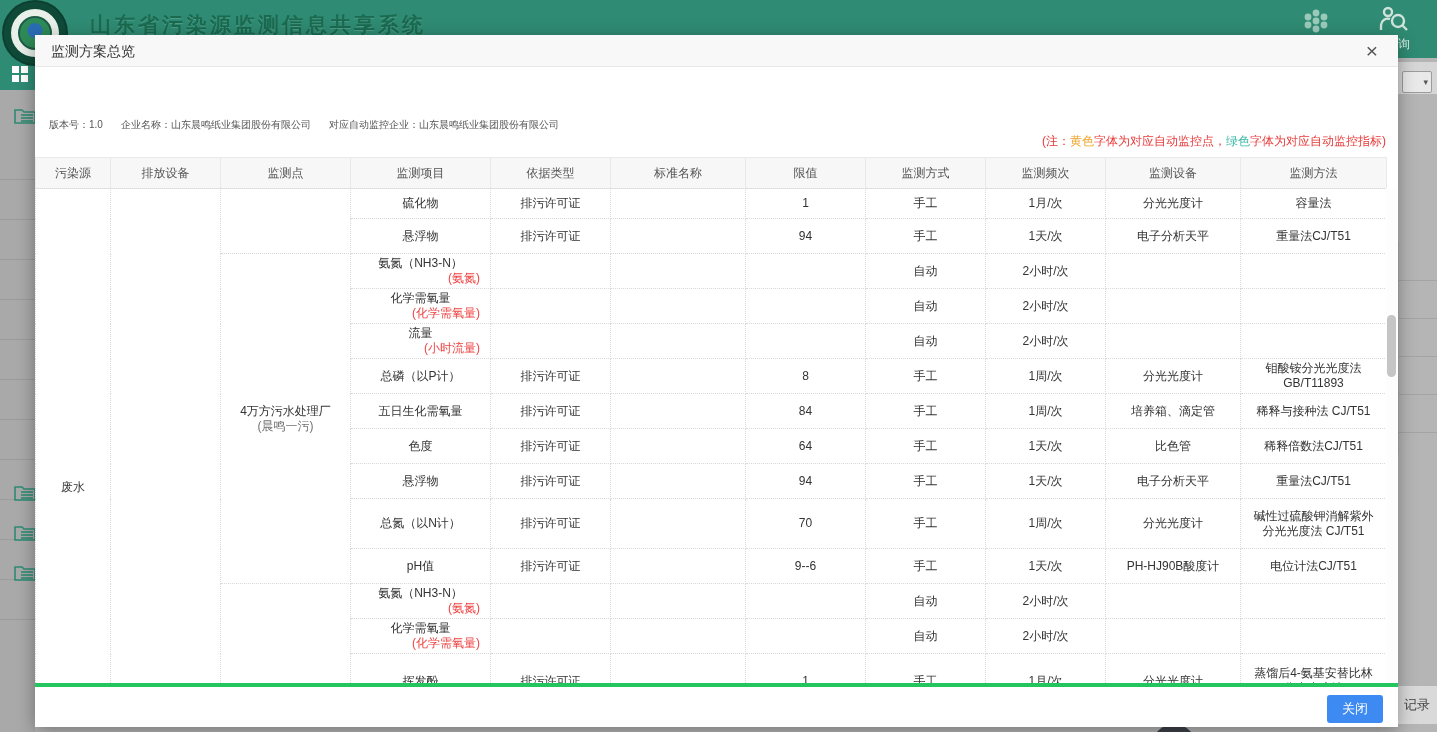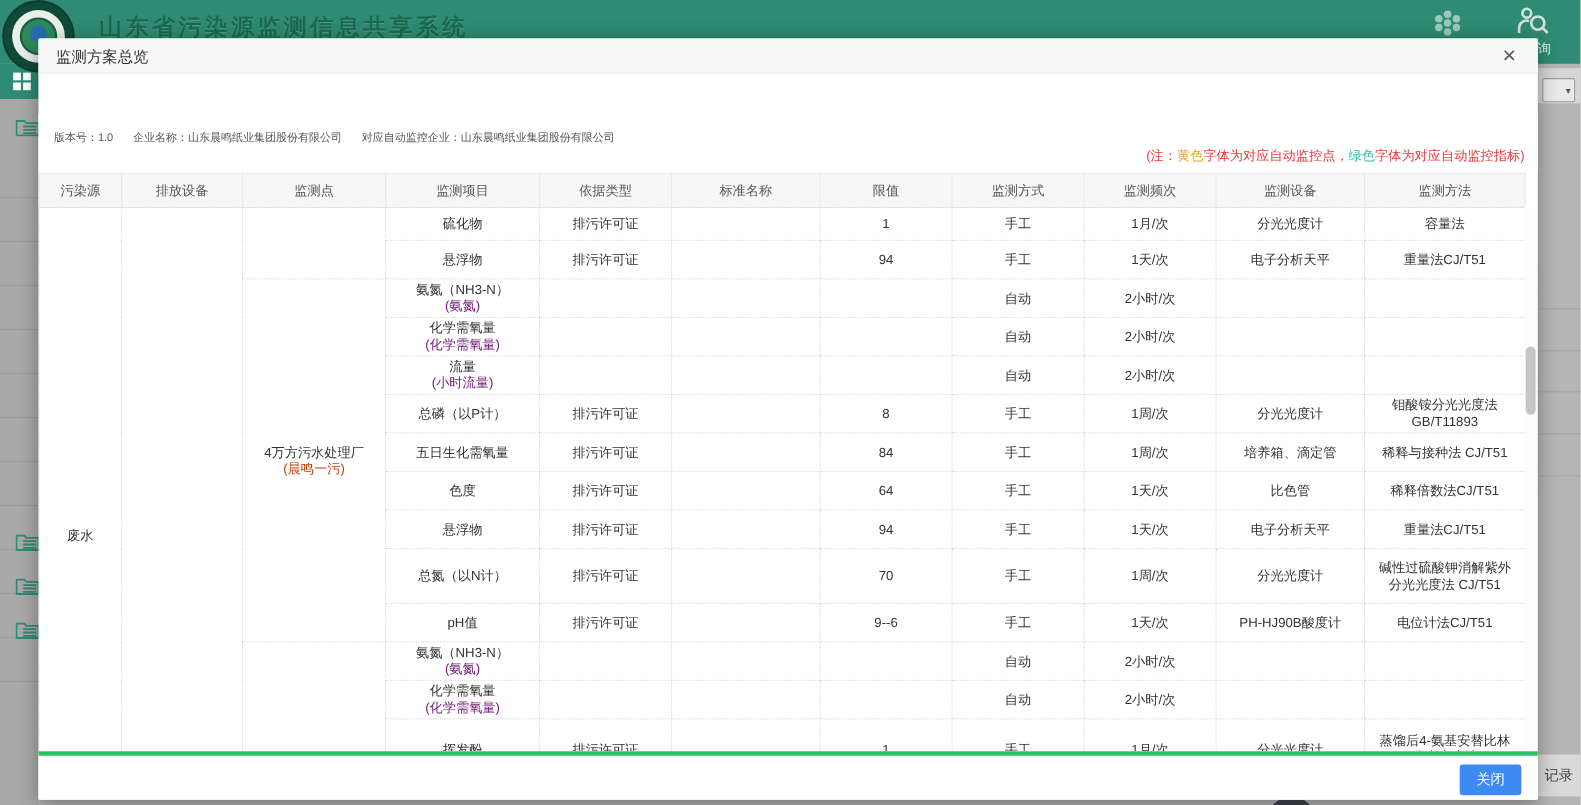--- a/index.html
+++ b/index.html
@@ -68,22 +68,22 @@
 
   
   .table-zone { position:absolute; left:0; top:122px; width:1351px; }
   table { border-collapse:collapse; table-layout:fixed; width:1351px; font-size:12px; color:#333; }
   thead th { height:31px; background:#f7f7f7; border:1px solid #e9e9e9; color:#555; font-weight:normal;
              text-align:center; }
   .tbody-clip { position:absolute; left:0; top:153px; width:1351px; height:495px; overflow:hidden; }
   tbody td { border:1px dotted #d9d9d9; text-align:center; vertical-align:middle; padding:2px 10px;
              background:#fff; line-height:15px; }
   td.c-source { padding-top:80px; }
-  .sub { color:#701a75; }
-  .point-sub { color:#c2410c; }
+  .sub { color:#ef4444;text-align:right; }
+  .point-sub { color:#737373; }
 
   
   .vscroll { position:absolute; right:1px; top:153px; width:11px; height:495px; background:#fdfdfd; }
   .vthumb { position:absolute; left:1px; top:127px; width:9px; height:62px; background:#c5c5c5;
             border-radius:5px; cursor:pointer; }
 
   
   .modal-footer { position:absolute; left:0; bottom:0; width:100%; height:44px; background:#fff;
                   border-top:4px solid #22c55e; }
   .close-btn { position:absolute; right:15px; top:8px; width:56px; height:28px; background:#3d8af2;

